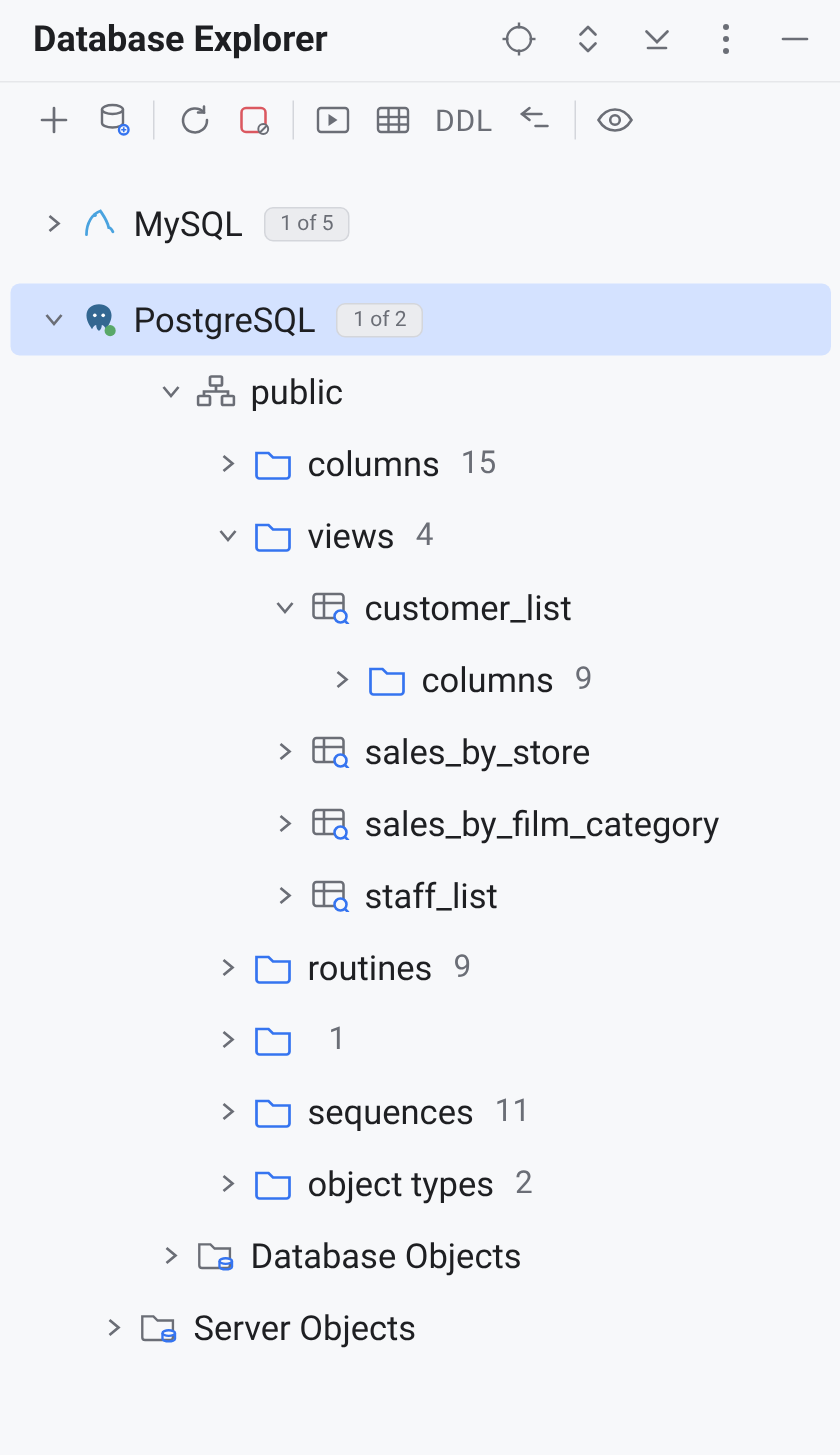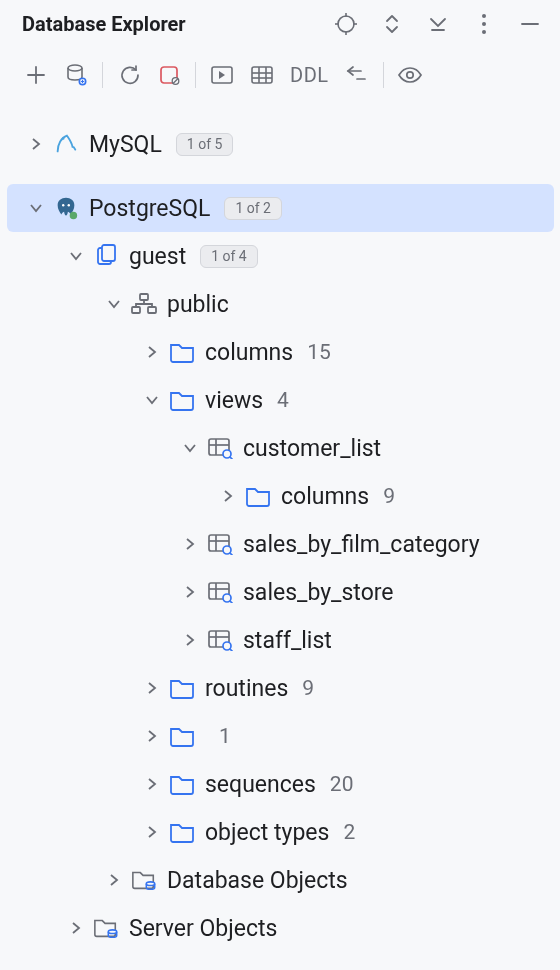--- a/index.html
+++ b/index.html
@@ -13,21 +13,21 @@
     --badge-border:#d4d6db;
     --selected:#d4e2ff;
     --selected-border:#3574f0;
     --hairline:#e6e7ea;
   }
   html,body{margin:0;padding:0;width:560px;height:970px;background:var(--bg);font-family:-apple-system,BlinkMacSystemFont,"Segoe UI",Roboto,Arial,sans-serif;color:var(--text);}
   .panel{display:flex;flex-direction:column;height:100%;}
 
   
   .header{display:flex;align-items:center;padding:12px 18px 14px 22px;gap:10px;}
-  .title{font-size:20px;font-weight:700;flex:0 0 auto;margin-right:8px;}
+  .title{font-size:24px;font-weight:700;flex:0 0 auto;margin-right:8px;}
   .header-icons{display:flex;align-items:center;margin-left:auto;gap:22px;}
   .hicon{width:24px;height:24px;display:flex;align-items:center;justify-content:center;color:var(--icon);}
   .divider-h{height:1px;background:var(--hairline);}
 
   
   .toolbar{display:flex;align-items:center;gap:0;padding:8px 0 10px 16px;}
   .tbtn{width:40px;height:34px;display:flex;align-items:center;justify-content:center;color:var(--icon);}
   .tsep{width:1px;height:26px;background:var(--line);margin:0 6px;}
   .ddl{font-size:20px;color:var(--icon);letter-spacing:.5px;padding:0 2px;}
 
@@ -184,36 +184,20 @@
           <path d="M14 3c5 0 9 3 9 8 0 4-2 7-4 10-1-2-2-3-3-3 0 2-1 4-2 4s-2-2-2-4c-1 0-2 1-3 3-2-3-4-6-4-10 0-5 4-8 9-8z" fill="#336791"></path>
           <circle cx="11" cy="11" r="1.3" fill="#fff"></circle>
             <circle cx="17" cy="11" r="1.3" fill="#fff"></circle>
           <circle cx="22" cy="22" r="4" fill="#59a869"></circle>
         </svg>
       </div>
       <span class="label">PostgreSQL</span>
       <span class="badge">1 of 2</span>
     </div>
 
-    <div class="row">
-      <div class="indent" style="width:58px"></div>
-      <div class="chev">
-        <svg width="12" height="12" viewBox="0 0 12 12" fill="none" stroke="currentColor" stroke-width="1.8">
-            <polyline points="1,3 6,9 11,3"></polyline>
-          </svg>
-      </div>
-      <div class="nicon">
-        <svg width="24" height="24" viewBox="0 0 24 24" fill="none" stroke="#3574f0" stroke-width="1.8">
-          <rect x="4" y="4" width="13" height="16" rx="2"></rect>
-            <rect x="8" y="1" width="13" height="16" rx="2" fill="#f7f8fa"></rect>
-        </svg>
-      </div>
-      <span class="label">guest</span>
-      <span class="badge">1 of 4</span>
-    </div>
 
     <div class="row">
       <div class="indent" style="width:96px"></div>
       <div class="chev">
         <svg width="12" height="12" viewBox="0 0 12 12" fill="none" stroke="currentColor" stroke-width="1.8">
             <polyline points="1,3 6,9 11,3"></polyline>
           </svg>
       </div>
       <div class="nicon">
         <svg width="26" height="22" viewBox="0 0 26 22" fill="none" stroke="#6b6e76" stroke-width="1.8">
@@ -302,40 +286,40 @@
       </div>
       <div class="nicon">
         <svg width="26" height="22" viewBox="0 0 26 22" fill="none" stroke="#6b6e76" stroke-width="1.7">
           <rect x="2" y="2" width="20" height="16" rx="2"></rect>
             <line x1="2" y1="8" x2="22" y2="8"></line>
             <line x1="9" y1="2" x2="9" y2="18"></line>
           <circle cx="20" cy="17" r="4" stroke="#3574f0" fill="#f7f8fa"></circle>
             <line x1="23" y1="20" x2="26" y2="23" stroke="#3574f0"></line>
         </svg>
       </div>
-      <span class="label">sales_by_film_category</span>
+      <span class="label">sales_by_store</span>
     </div>
 
     <div class="row">
       <div class="indent" style="width:172px"></div>
       <div class="chev">
         <svg width="12" height="12" viewBox="0 0 12 12" fill="none" stroke="currentColor" stroke-width="1.8">
             <polyline points="3,1 9,6 3,11"></polyline>
           </svg>
       </div>
       <div class="nicon">
         <svg width="26" height="22" viewBox="0 0 26 22" fill="none" stroke="#6b6e76" stroke-width="1.7">
           <rect x="2" y="2" width="20" height="16" rx="2"></rect>
             <line x1="2" y1="8" x2="22" y2="8"></line>
             <line x1="9" y1="2" x2="9" y2="18"></line>
           <circle cx="20" cy="17" r="4" stroke="#3574f0" fill="#f7f8fa"></circle>
             <line x1="23" y1="20" x2="26" y2="23" stroke="#3574f0"></line>
         </svg>
       </div>
-      <span class="label">sales_by_store</span>
+      <span class="label">sales_by_film_category</span>
     </div>
 
     <div class="row">
       <div class="indent" style="width:172px"></div>
       <div class="chev">
         <svg width="12" height="12" viewBox="0 0 12 12" fill="none" stroke="currentColor" stroke-width="1.8">
             <polyline points="3,1 9,6 3,11"></polyline>
           </svg>
       </div>
       <div class="nicon">
@@ -387,21 +371,21 @@
         <svg width="12" height="12" viewBox="0 0 12 12" fill="none" stroke="currentColor" stroke-width="1.8">
             <polyline points="3,1 9,6 3,11"></polyline>
           </svg>
       </div>
       <div class="nicon">
         <svg width="26" height="22" viewBox="0 0 26 22" fill="none" stroke="#3574f0" stroke-width="1.8">
             <path d="M2 4h8l3 3h11v12a2 2 0 0 1-2 2H4a2 2 0 0 1-2-2V4z"></path>
           </svg>
       </div>
       <span class="label">sequences</span>
-      <span class="count">20</span>
+      <span class="count">11</span>
     </div>
 
     <div class="row">
       <div class="indent" style="width:134px"></div>
       <div class="chev">
         <svg width="12" height="12" viewBox="0 0 12 12" fill="none" stroke="currentColor" stroke-width="1.8">
             <polyline points="3,1 9,6 3,11"></polyline>
           </svg>
       </div>
       <div class="nicon">

